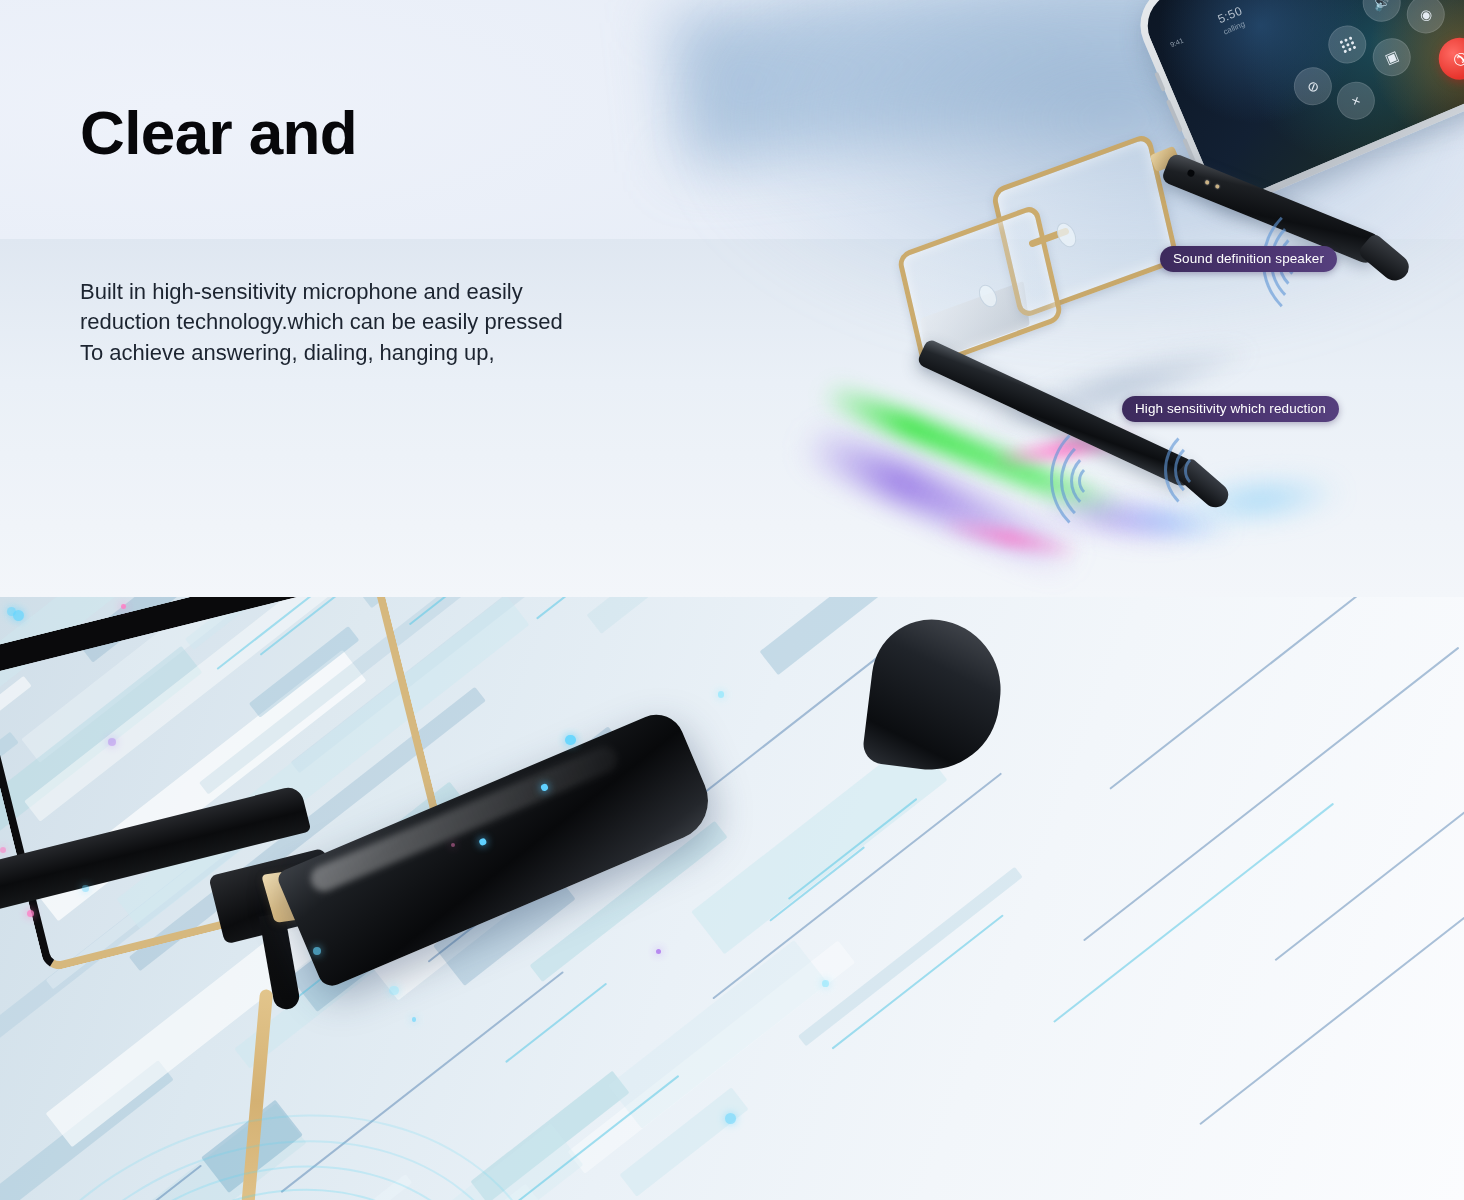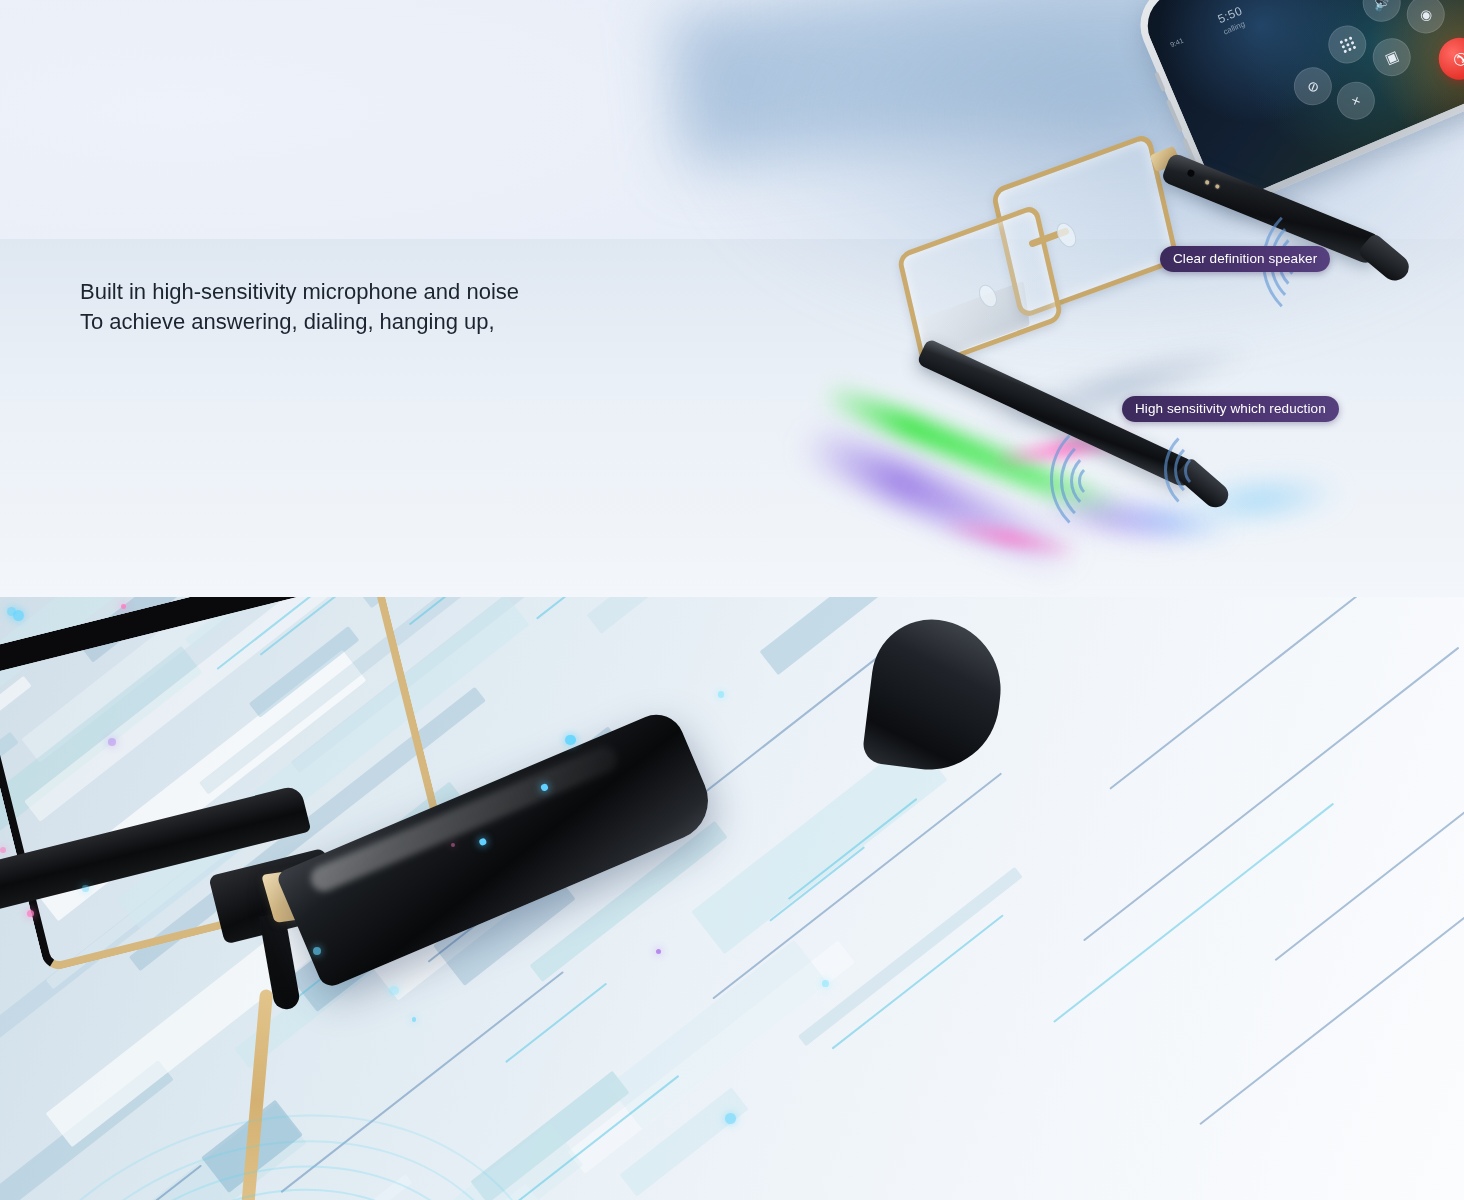--- a/index.html
+++ b/index.html
@@ -405,27 +405,29 @@
         <span class="arc a2"></span>
       <span class="arc a3"></span>
         <span class="arc a4"></span>
     </div>
     <div class="waves w-top3">
       <span class="arc a1"></span>
         <span class="arc a2"></span>
         <span class="arc a3"></span>
     </div>
 
-    <div class="badge badge-speaker">Clear definition speaker</div>
+    <div class="badge badge-speaker">Sound definition speaker</div>
     <div class="badge badge-noise">High sensitivity which reduction</div>
 
     <h1 class="t-head">
+      <span class="ln">Clear and</span>
     </h1>
     <p class="t-body">
-      <span class="ln">Built in high-sensitivity microphone and noise</span>
+      <span class="ln">Built in high-sensitivity microphone and easily</span>
+      <span class="ln">reduction technology.which can be easily pressed</span>
       <span class="ln">To achieve answering, dialing, hanging up,</span>
     </p>
   </div>
 
   <div class="panel-bottom">
     <div class="b-bars" id="bars">
         <span class="bar" style="width: 295.974px; height: 35.7963px; left: -0.840552%; top: 21.3254%; background: rgba(206, 232, 240, 0.7); opacity: 0.65;"></span>
         <span class="bar" style="width: 122.994px; height: 50.4281px; left: 28.5441%; top: 40.0123%; background: rgba(168, 214, 224, 0.55); opacity: 0.82;"></span>
         <span class="bar" style="width: 366.126px; height: 13.5228px; left: 22.9102%; top: 20.3287%; background: rgba(146, 192, 214, 0.42); opacity: 0.44;"></span>
         <span class="bar" style="width: 325.368px; height: 32.4138px; left: 2.92442%; top: -0.391838%; background: rgba(96, 150, 184, 0.35); opacity: 0.93;"></span>

